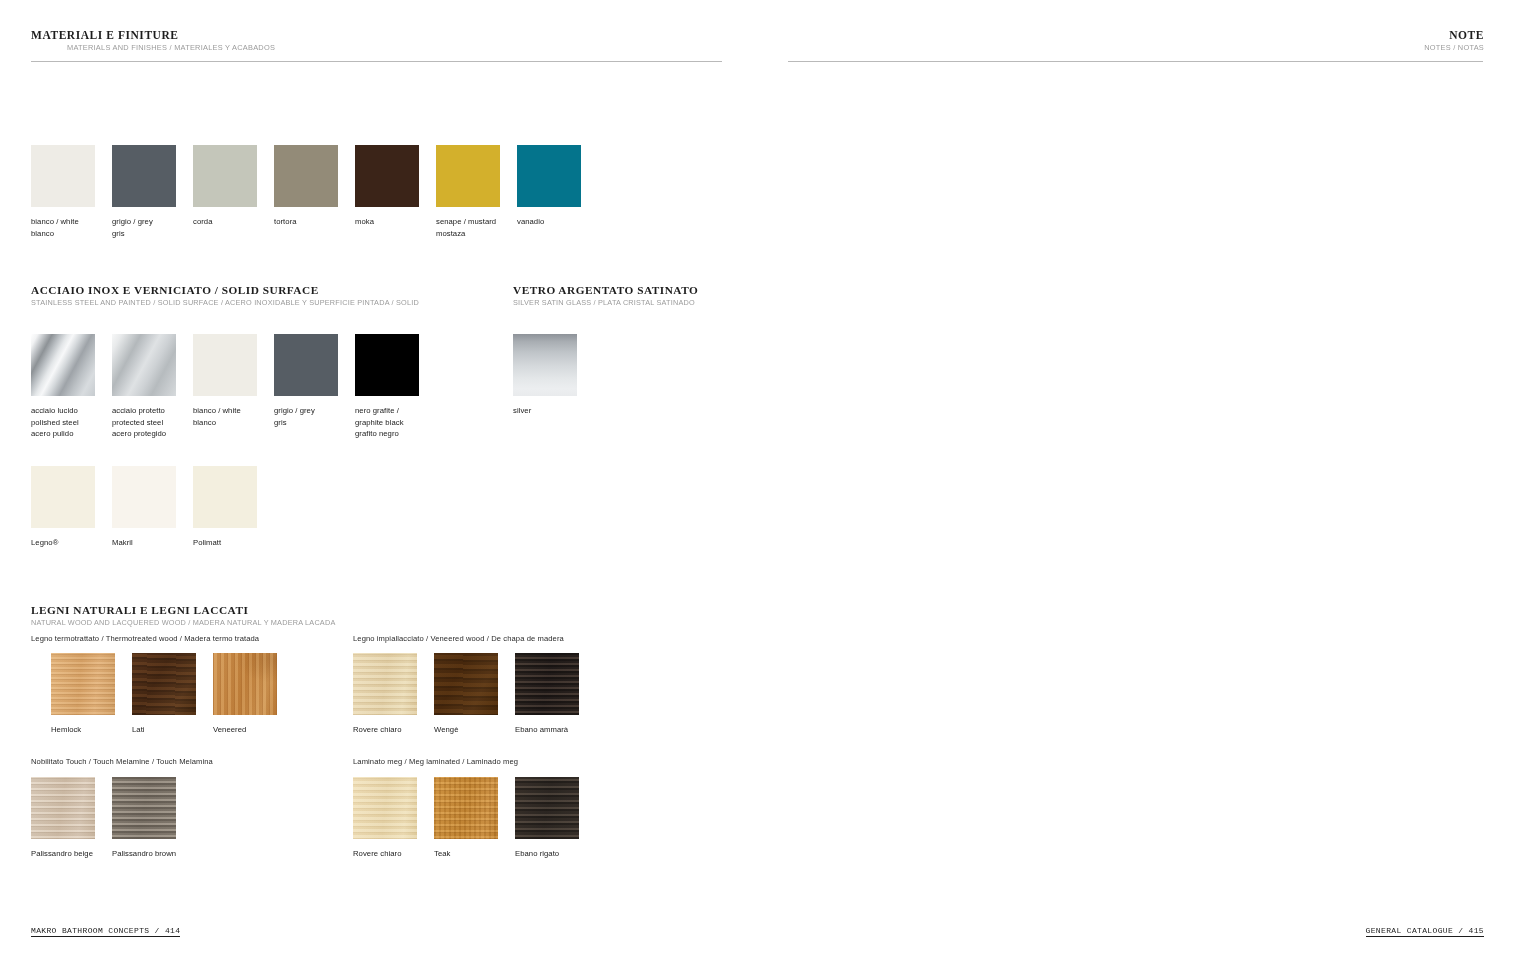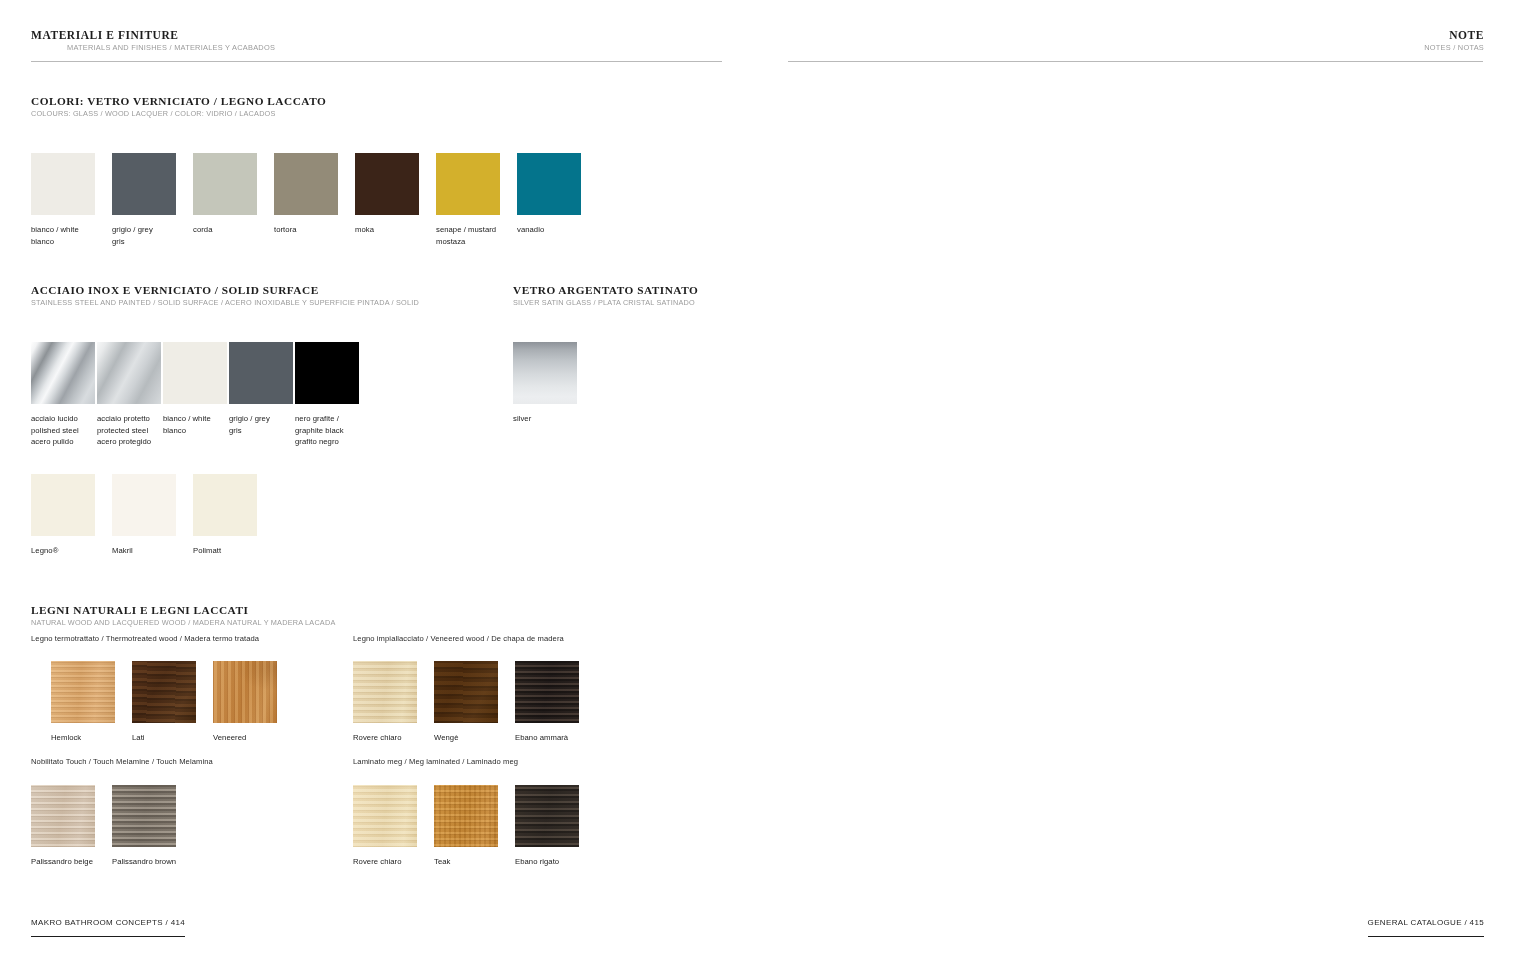--- a/index.html
+++ b/index.html
@@ -92,21 +92,20 @@
     font-size: 7.6px;
     color: #2a2a2a;
     letter-spacing: 0.1px;
     white-space: nowrap;
   }
 
   
   .swatch-row {
     position: absolute;
     display: flex;
-    margin-top: 8px;
   }
   .sw {
     position: relative;
   }
   .sw-chip {
     border: 0;
     display: block;
   }
   .sw-label {
     font-size: 7.7px;
@@ -251,26 +250,26 @@
         rgba(0,0,0,0.42) 0px, rgba(0,0,0,0.42) 2px,
         rgba(130,115,100,0.22) 2px, rgba(130,115,100,0.22) 4px,
         rgba(0,0,0,0.22) 4px, rgba(0,0,0,0.22) 7px),
       linear-gradient(100deg, #463c34 0%, #37302a 50%, #433a33 100%);
   }
 
   
   .footer-item {
     position: absolute;
     bottom: 31px;
-    font-family: Liberation Sans, sans-serif;
+    font-family: Liberation Mono, monospace;
     font-size: 8px;
     letter-spacing: 0.35px;
     color: #1d1d1d;
     border-bottom: 1px solid #1d1d1d;
-    padding-bottom: 9px;
+    padding-bottom: 1px;
     white-space: nowrap;
   }
   .footer-left  { left: 31px; }
   .footer-right { right: 33px; }
 </style>
 </head>
 <body>
 
 <div class="page">
 
@@ -280,24 +279,20 @@
       <div class="hdr-sub">MATERIALS AND FINISHES / MATERIALES Y ACABADOS</div>
     </div>
     <div class="hdr-right">
       <div class="hdr-title">NOTE</div>
       <div class="hdr-sub">NOTES / NOTAS</div>
     </div>
     <div class="rule rule-left"></div>
     <div class="rule rule-right"></div>
   </div>
 
-  <div class="sec" style="left:31px; top:95px;">
-    <div class="sec-title">COLORI: VETRO VERNICIATO / LEGNO LACCATO</div>
-    <div class="sec-sub">COLOURS: GLASS / WOOD LACQUER /  COLOR: VIDRIO / LACADOS</div>
-  </div>
 
   <div class="swatch-row" style="left:31px; top:145px; gap:17px;">
     <div class="sw">
       <span class="sw-chip" style="width:64px;height:62px;background:#eeece6;"></span>
       <div class="sw-label">bianco / white
 blanco</div>
     </div>
     <div class="sw">
       <span class="sw-chip" style="width:64px;height:62px;background:#565d64;"></span>
       <div class="sw-label">grigio / grey
@@ -324,21 +319,21 @@
       <span class="sw-chip" style="width:64px;height:62px;background:#04748c;"></span>
       <div class="sw-label">vanadio</div>
     </div>
   </div>
 
   <div class="sec" style="left:31px; top:284px;">
     <div class="sec-title">ACCIAIO INOX E VERNICIATO / SOLID SURFACE</div>
     <div class="sec-sub">STAINLESS STEEL AND PAINTED / SOLID SURFACE / ACERO INOXIDABLE Y SUPERFICIE PINTADA / SOLID</div>
   </div>
 
-  <div class="swatch-row" style="left:31px; top:334px; gap:2px;">
+  <div class="swatch-row" style="left:31px; top:334px; gap:17px;">
     <div class="sw">
       <span class="sw-chip steel-polished" style="width:64px;height:62px;"></span>
       <div class="sw-label">acciaio lucido
 polished steel
 acero pulido</div>
     </div>
     <div class="sw">
       <span class="sw-chip steel-protected" style="width:64px;height:62px;"></span>
       <div class="sw-label">acciaio protetto
 protected steel

